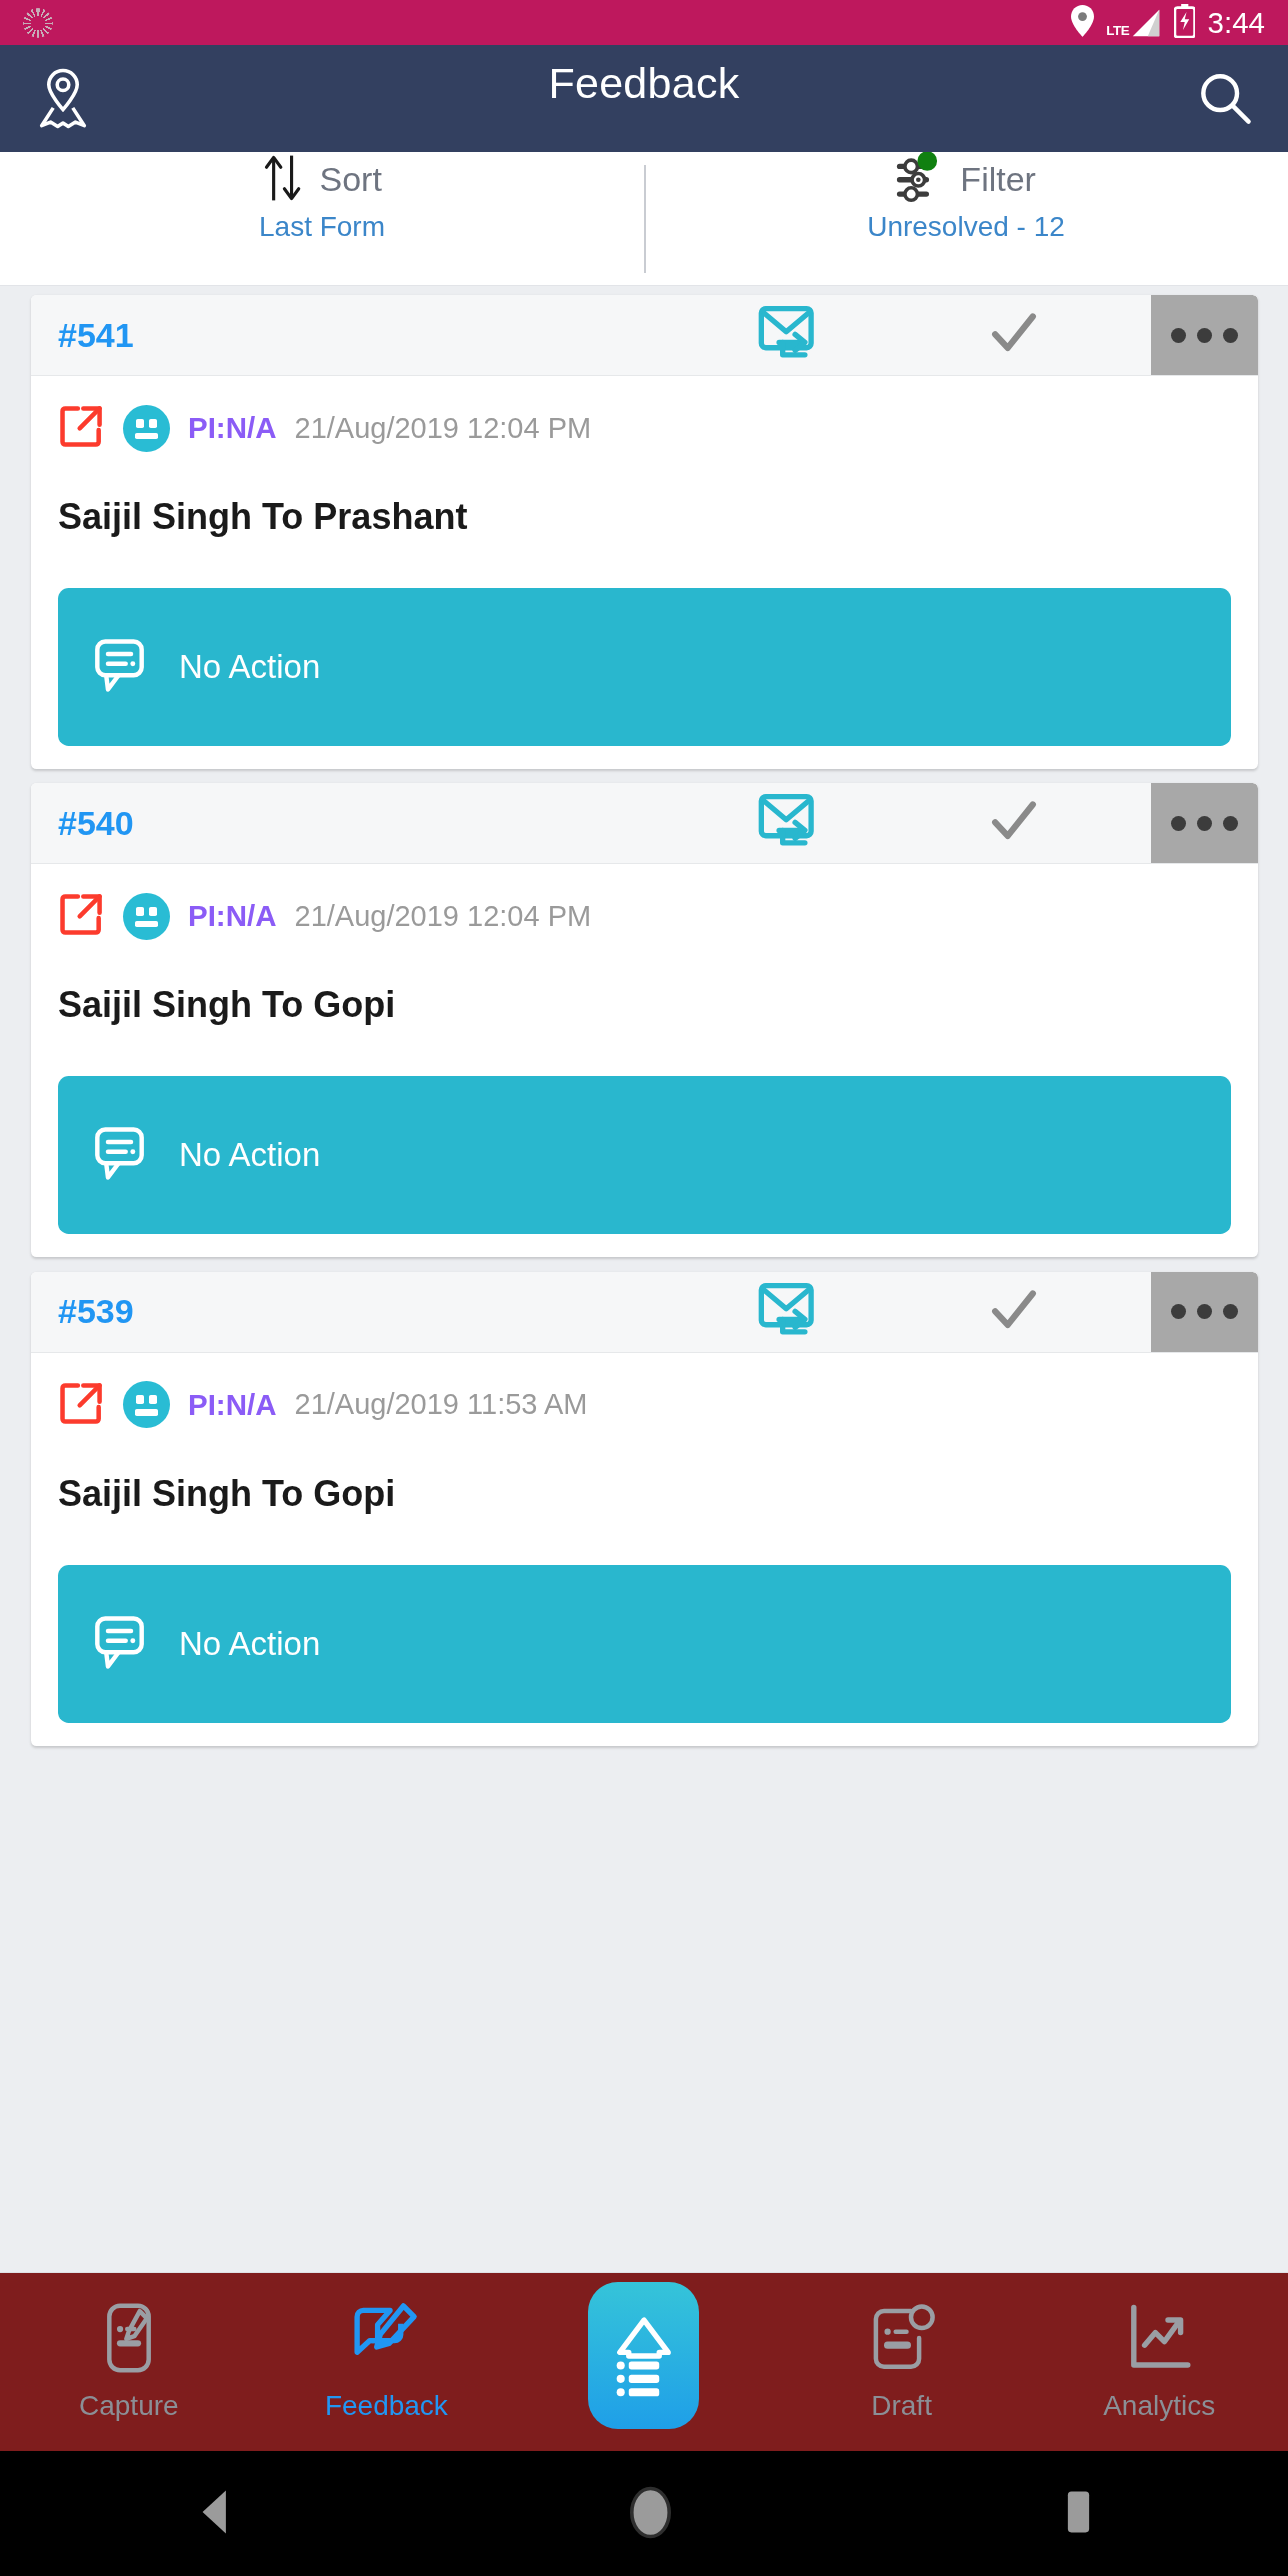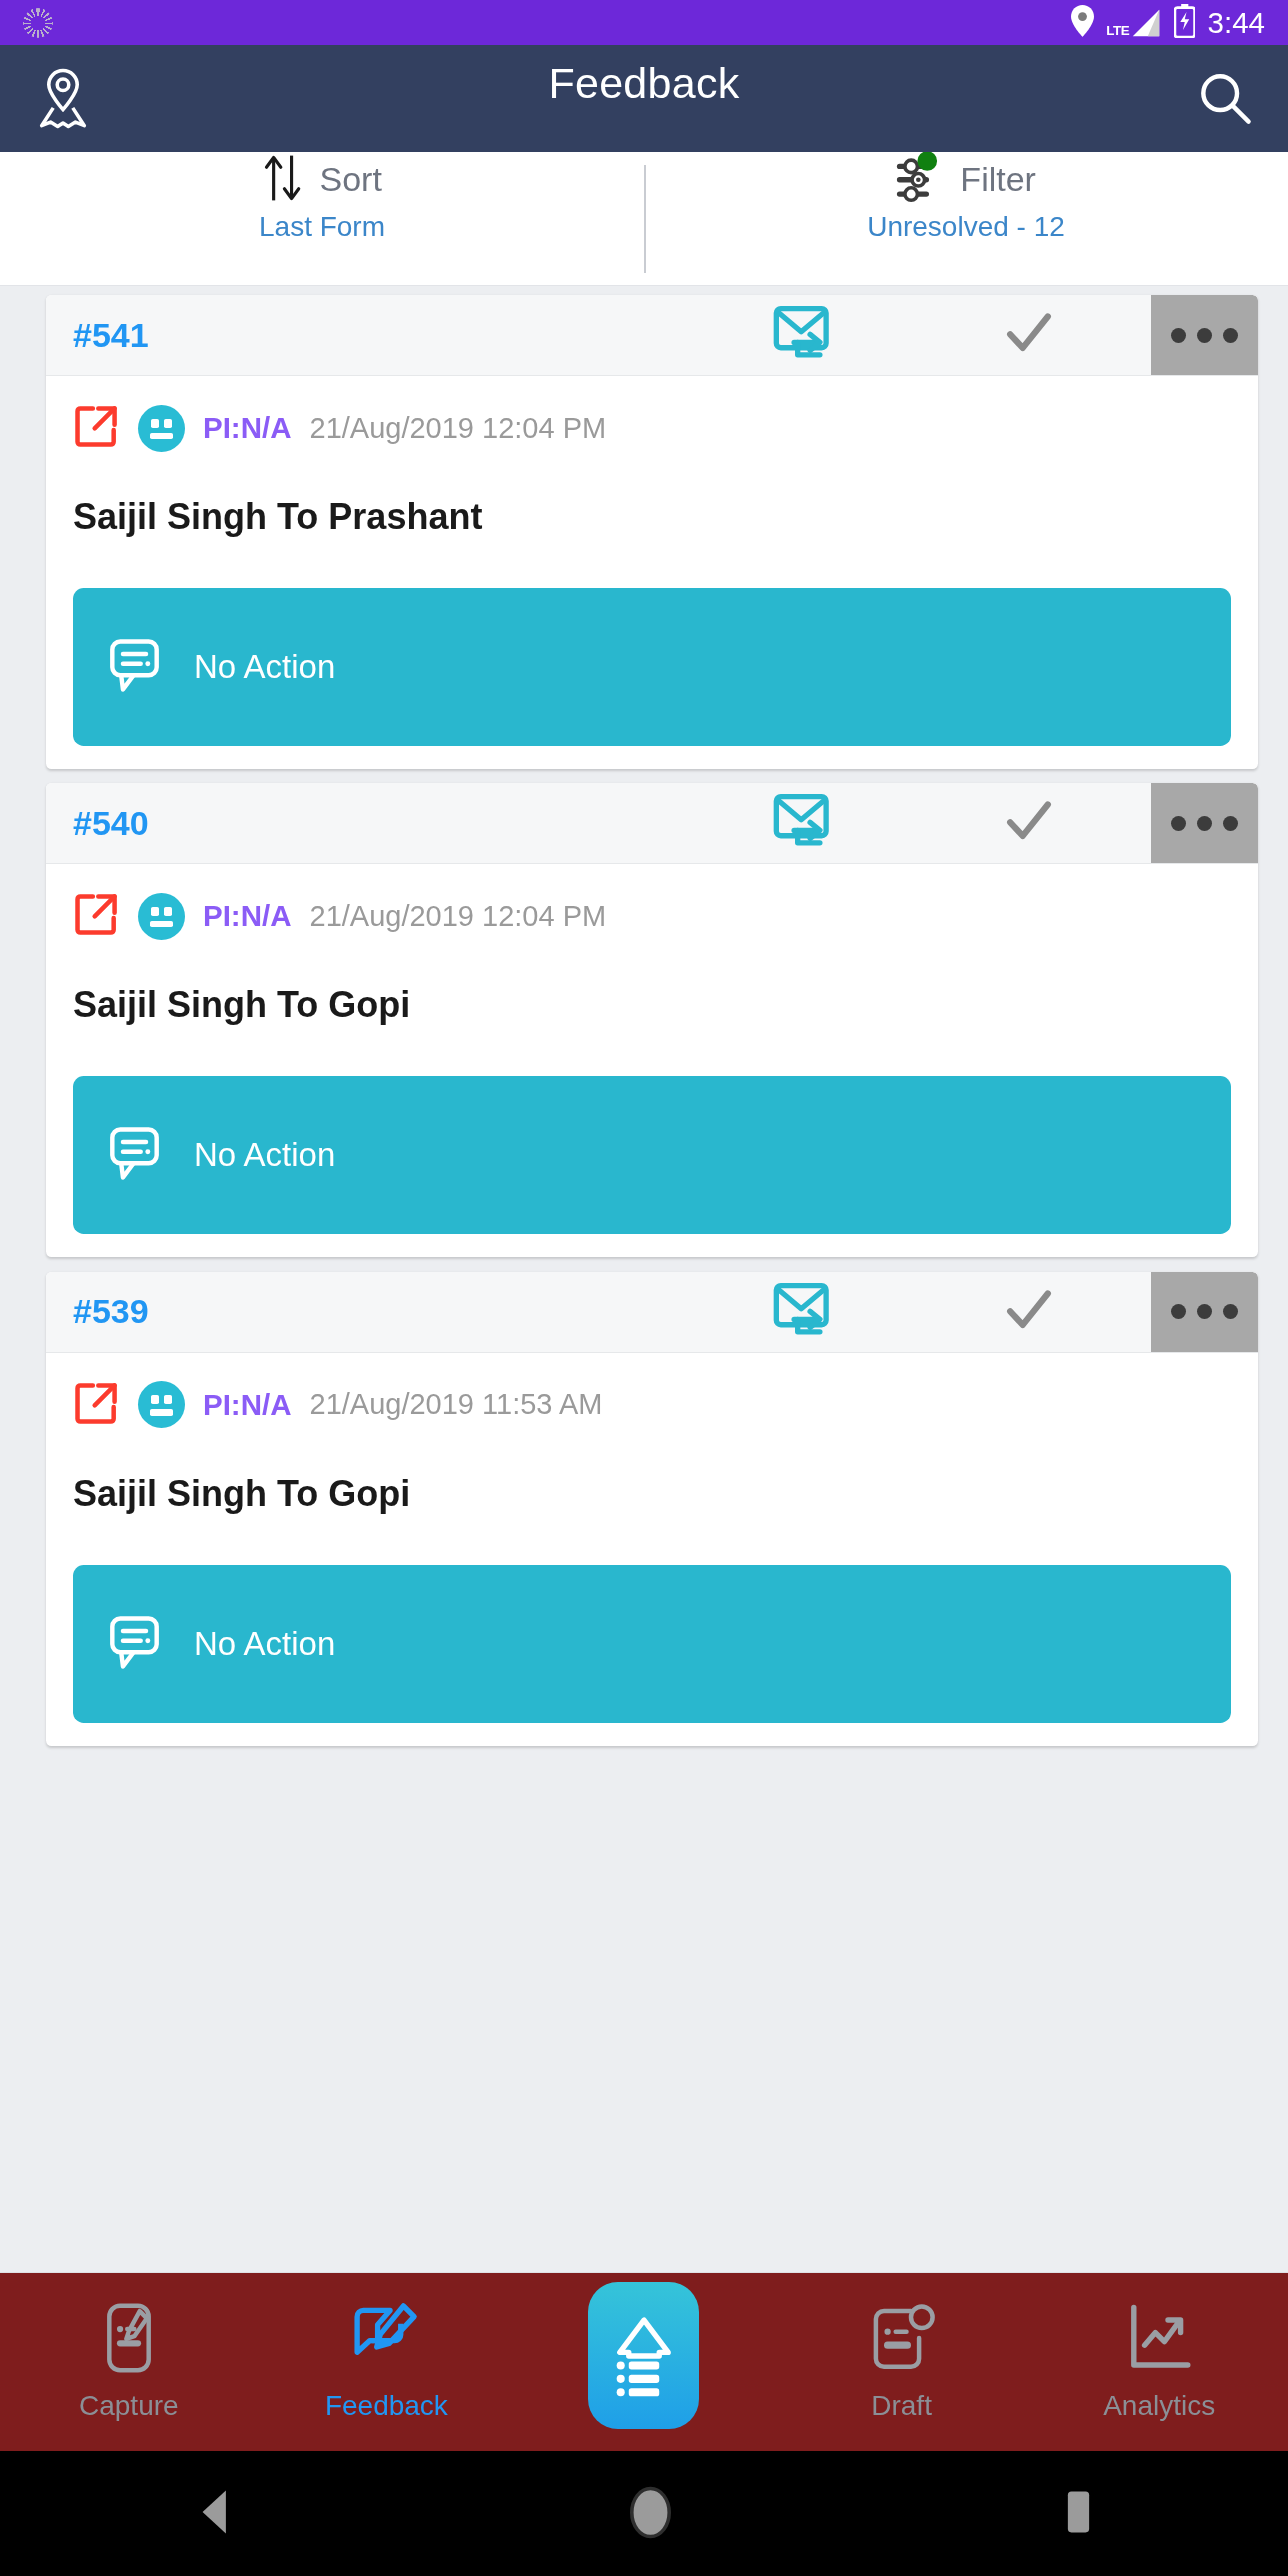--- a/index.html
+++ b/index.html
@@ -7,21 +7,21 @@
   body {
     font-family:"Liberation Sans", sans-serif;
     background:#eceef1;
     overflow:hidden;
     -webkit-font-smoothing:antialiased;
   }
   #app { position:relative; width:1288px; height:2576px; display:flex; flex-direction:column; }
 
   
   .statusbar {
-    height:45px; background:#6d28d9; flex:0 0 45px;
+    height:45px; background:#be185d; flex:0 0 45px;
     display:flex; align-items:center; padding:0 23px; color:#fff;
   }
   .sb-left { display:flex; align-items:center; gap:9px; }
   .sb-right { margin-left:auto; display:flex; align-items:center; gap:12.5px; }
   .spinner {
     width:30px; height:30px; border-radius:50%;
     background:
       conic-gradient(from 0deg,
         #c9c9c9 0deg 8deg, transparent 8deg 22deg,
         #c9c9c9 22deg 30deg, transparent 30deg 44deg,
@@ -72,21 +72,21 @@
   }
   .sf-cell { flex:1; display:flex; flex-direction:column; align-items:center; justify-content:flex-start; gap:3.6px; }
   .sf-divider { position:absolute; left:50%; top:12.5px; bottom:12.5px; width:1.8px; background:#c9ccd2; }
   .sf-top { display:flex; align-items:center; gap:14.3px; }
   .sf-label { font-size:34px; color:#6e7480; font-weight:400; }
   .sf-value { font-size:28px; color:#3b86c9; font-weight:400; }
 
   
   .list {
     flex:1 1 auto; overflow:hidden; background:#eceef1;
-    padding:9px 0 0 16px; position:relative;
+    padding:9px 0 0 1px; position:relative;
   }
   .card {
     margin:0 30px 14.3px 30px; background:#fff; border-radius:5.4px;
     box-shadow:0 1.8px 2.7px rgba(0,0,0,.16);
     overflow:hidden;
   }
   .card-head {
     height:81px; background:#f6f7f8; display:flex; align-items:center;
     position:relative; border-bottom:1.8px solid #e6e8ea;
   }

